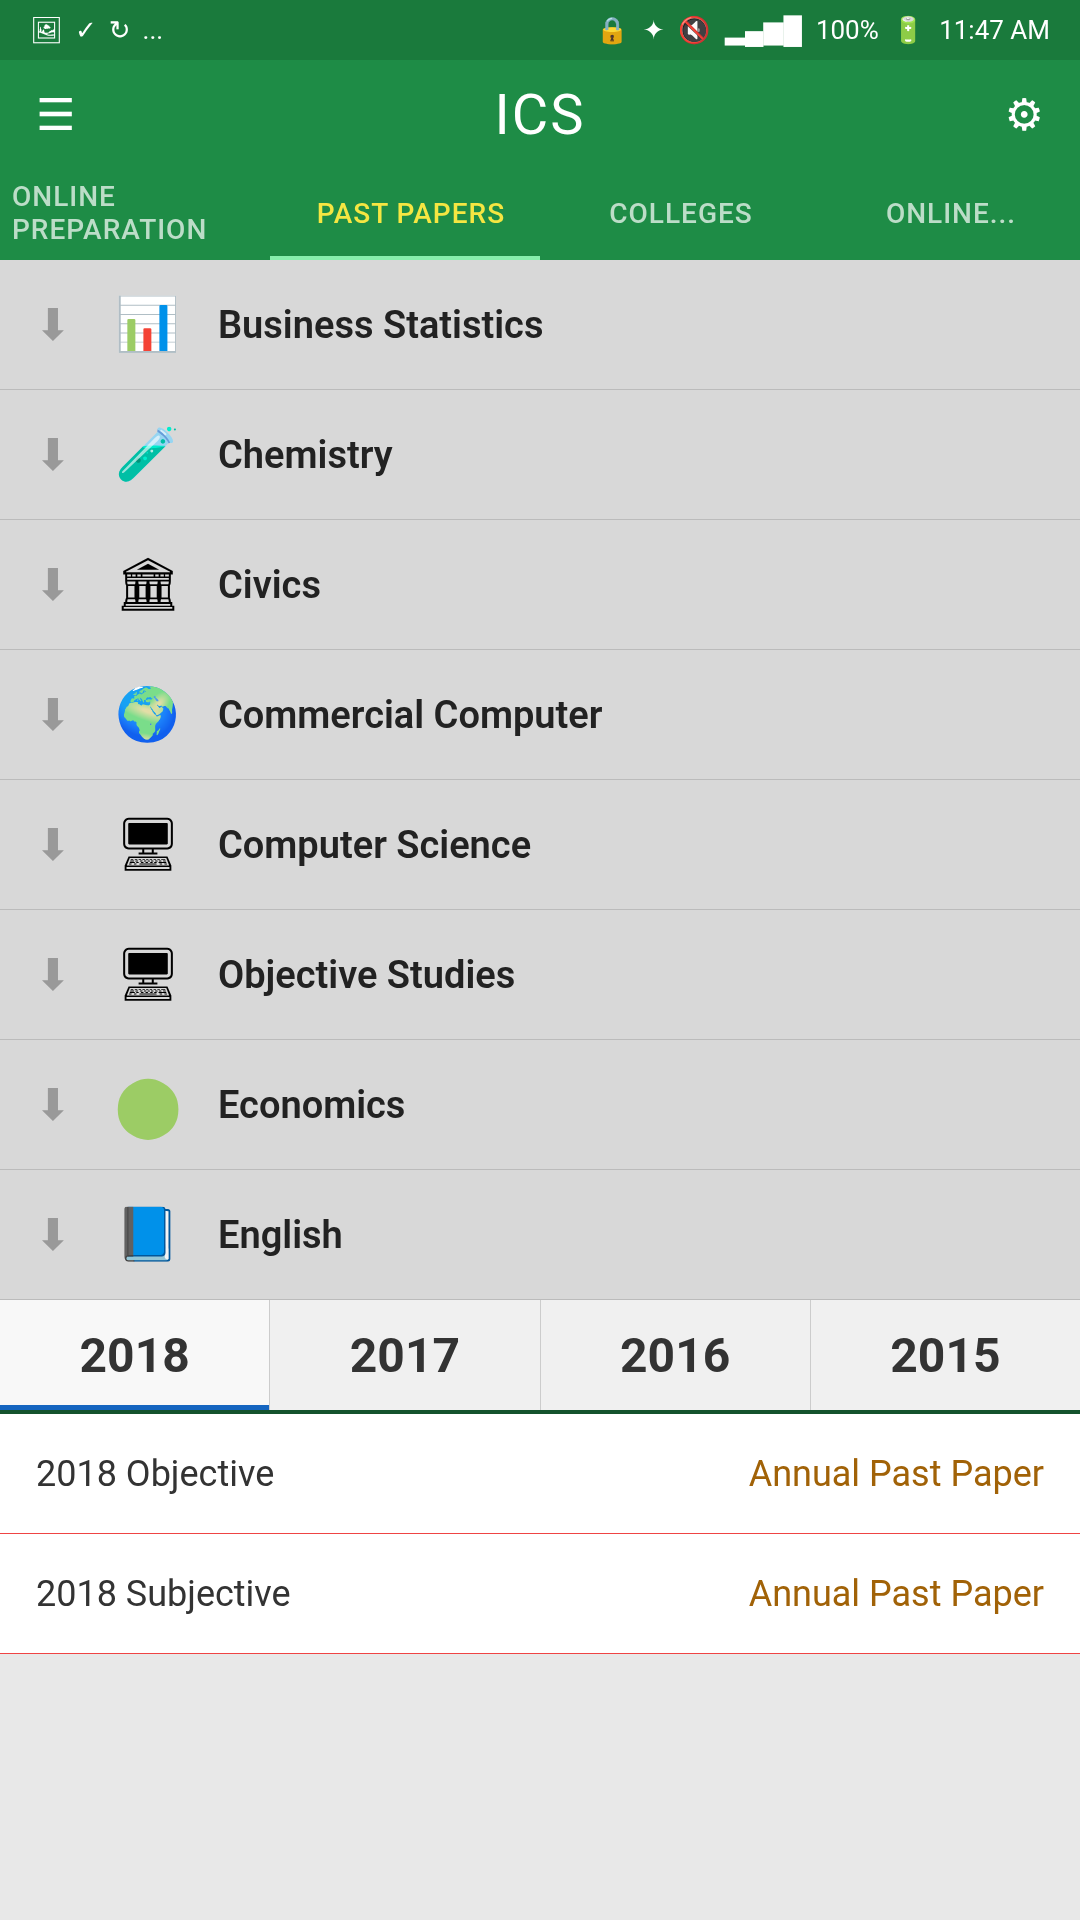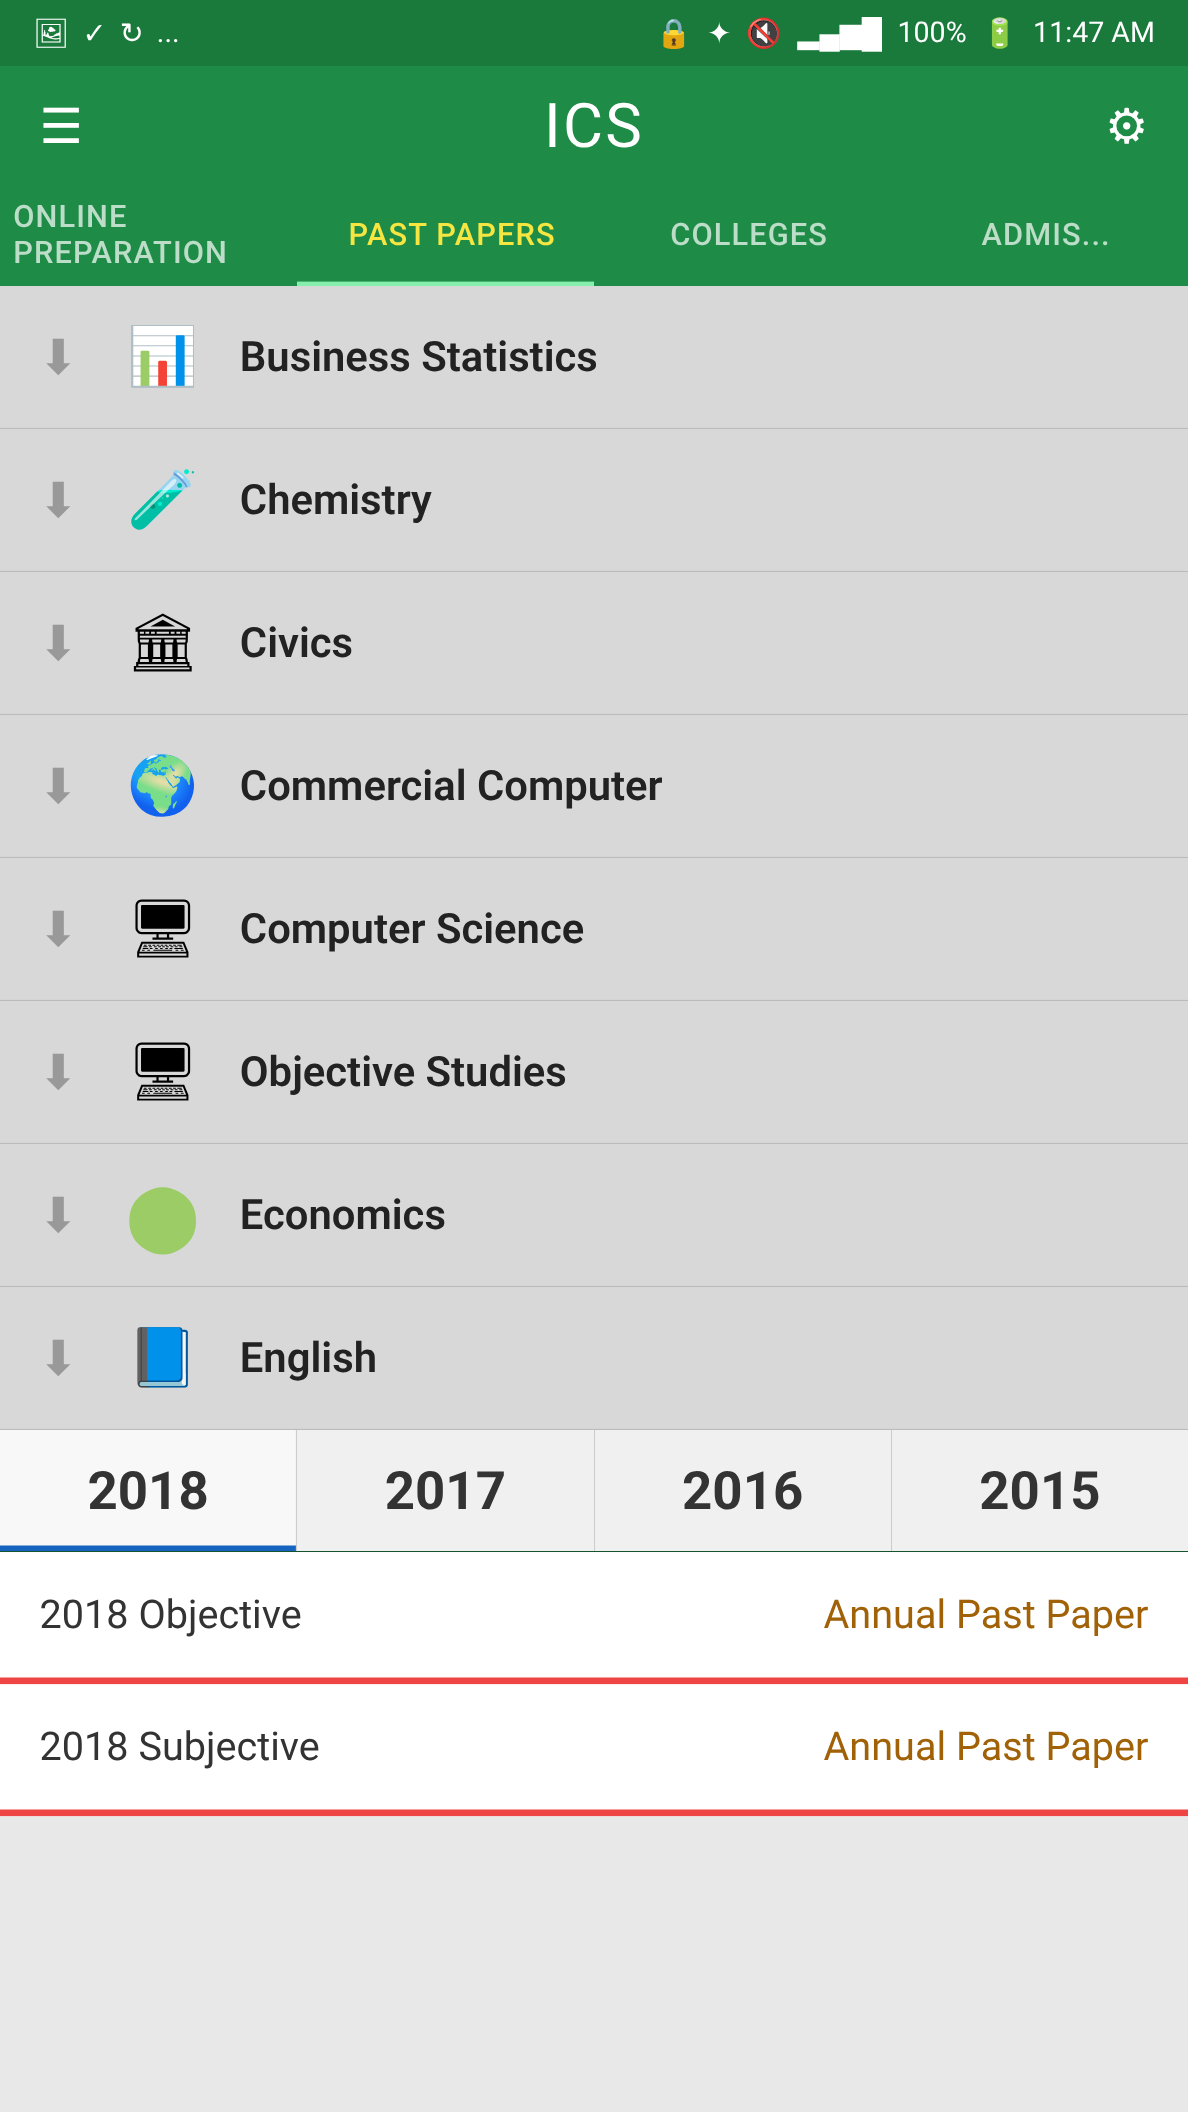--- a/index.html
+++ b/index.html
@@ -124,21 +124,21 @@
       align-items: center;
       justify-content: center;
       color: white;
       font-size: 40px;
       font-weight: 500;
     }
 
     .year-tabs {
       display: flex;
       background: #e8e8e8;
-      border-bottom: 1px solid #14532d;
+      border-bottom: 4px solid #14532d;
     }
 
     .year-tab {
       flex: 1;
       height: 110px;
       display: flex;
       align-items: center;
       justify-content: center;
       font-size: 48px;
       font-weight: 700;
@@ -164,21 +164,21 @@
 
     .paper-list {
       background: white;
     }
 
     .paper-item {
       display: flex;
       align-items: center;
       height: 120px;
       padding: 0 36px;
-      border-bottom: 6px solid #ef4444;
+      border-bottom: 1px solid #ef4444;
       cursor: pointer;
     }
 
     .paper-left {
       font-size: 36px;
       color: #333;
       flex: 1;
     }
 
     .paper-right {
@@ -217,21 +217,21 @@
   <div class="tab-item">
     <span>ONLINE PREPARATION</span>
   </div>
   <div class="tab-item active">
     <span>PAST PAPERS</span>
   </div>
   <div class="tab-item">
     <span>COLLEGES</span>
   </div>
   <div class="tab-item">
-    <span>ADMIS...</span>
+    <span>ONLINE...</span>
   </div>
 </div>
 
 <div class="subject-list">
 
   <div class="subject-item">
     <span class="download-icon">⬇</span>
     <div class="subject-icon-wrap">📊</div>
     <span class="subject-name">Business Statistics</span>
   </div>

